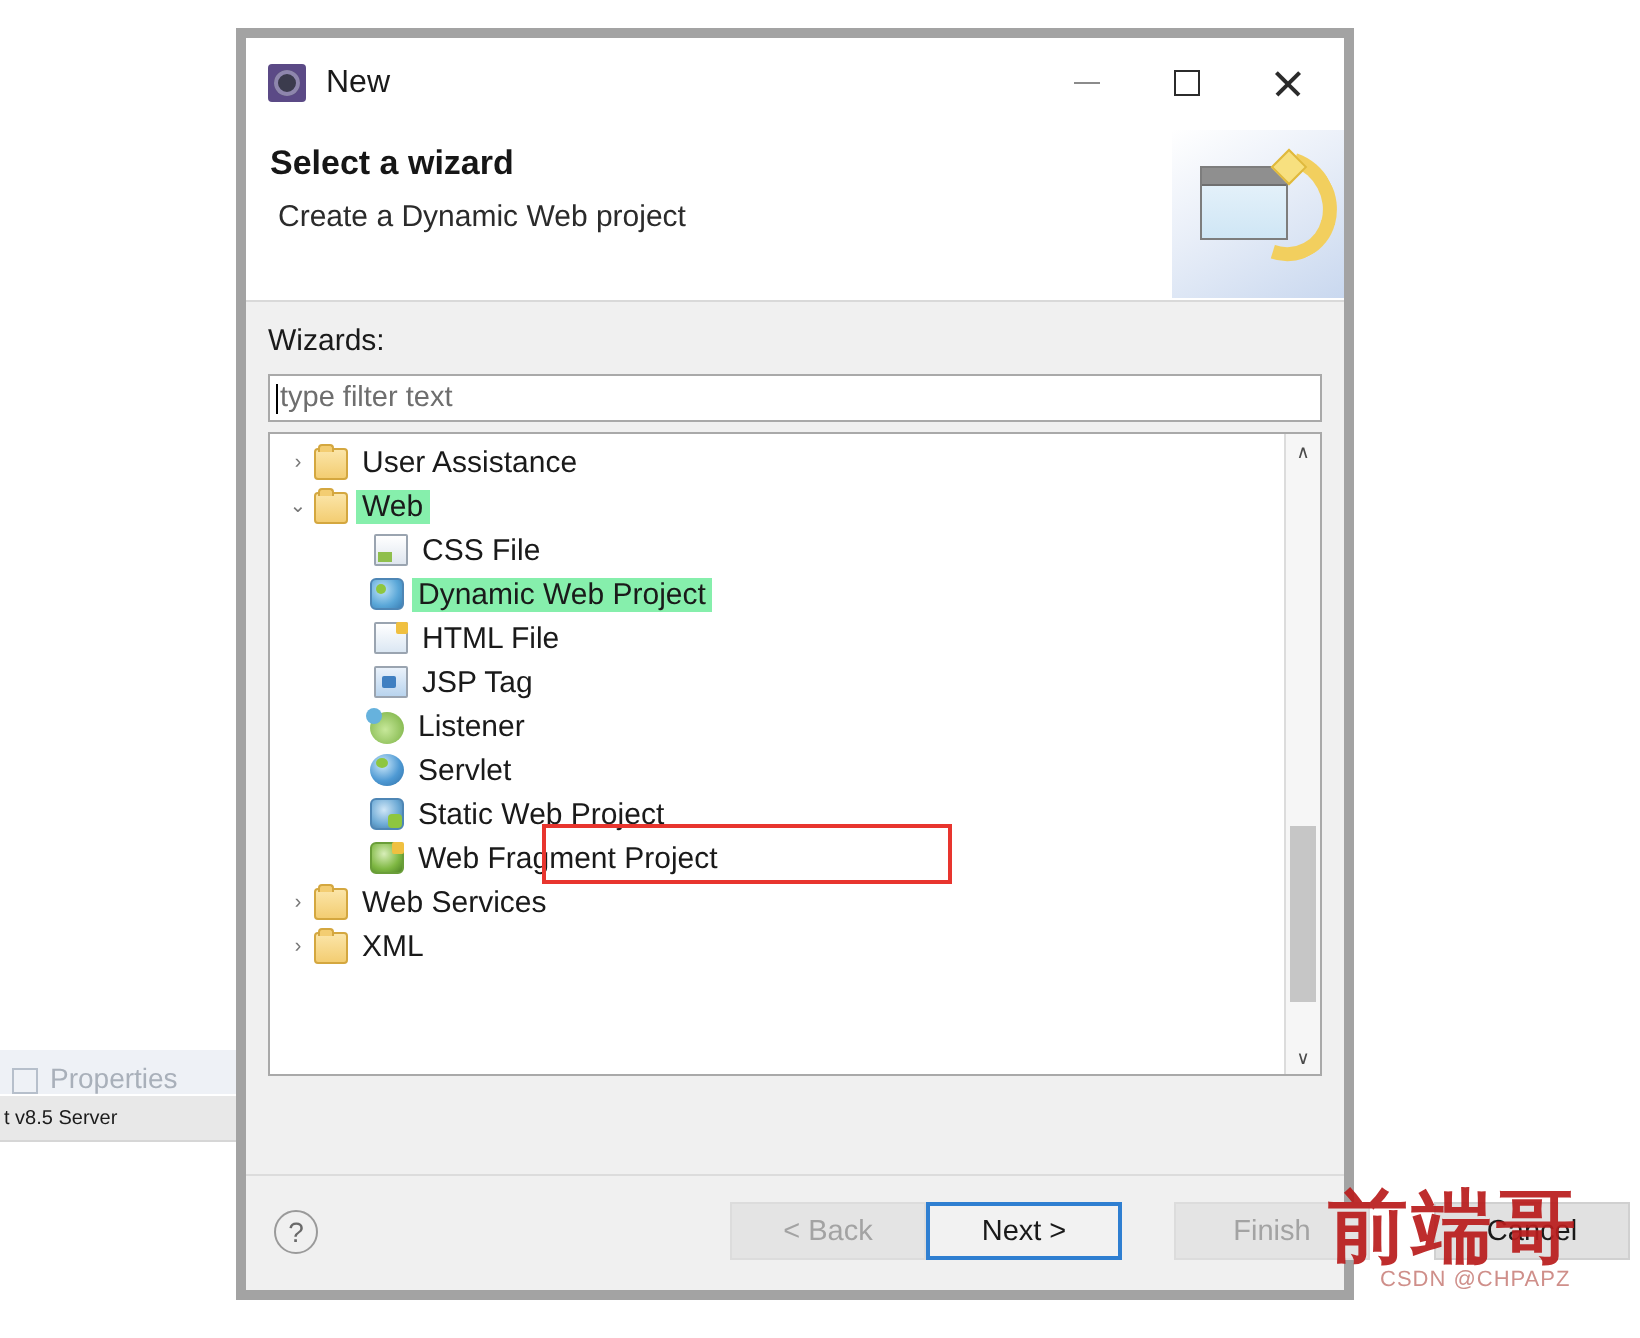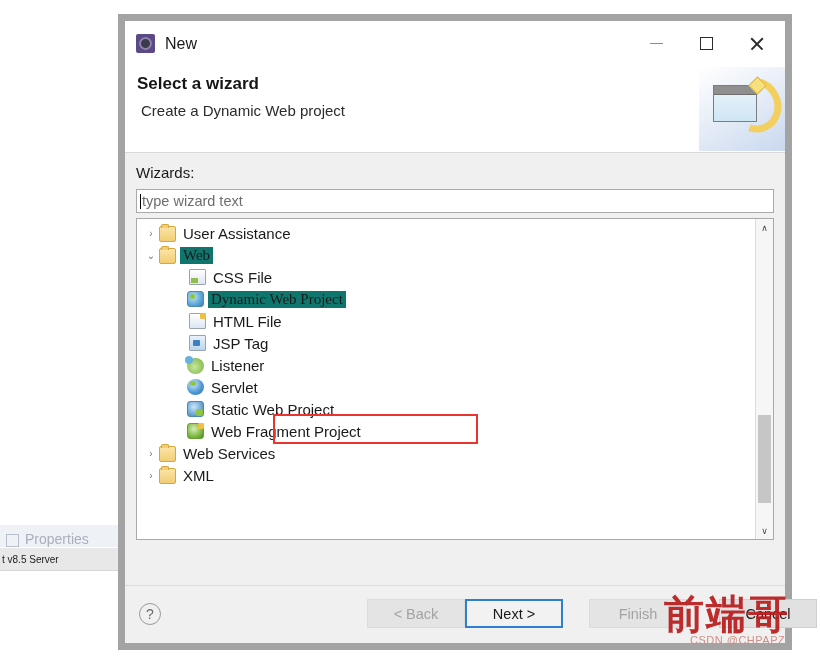--- a/index.html
+++ b/index.html
@@ -69,24 +69,24 @@
     width: 122px;
     height: 1px;
     background: #d6d6d6;
   }
 
   
   #dialog {
     position: absolute;
     left: 118px;
     top: 14px;
-    width: 674px;
+    width: 559px;
     height: 636px;
     background: #f0f0f0;
-    border: 7px solid #a3a3a3;
+    border: 5px solid #a3a3a3;
     box-sizing: border-box;
     display: flex;
     flex-direction: column;
   }
 
   
   #titlebar {
     height: 45px;
     background: #ffffff;
     display: flex;
@@ -298,22 +298,21 @@
     flex: none;
     margin-right: 4px;
     position: relative;
   }
   .tree-row .label {
     font-size: 15px;
     color: #1a1a1a;
     padding: 0 3px;
   }
   .tree-row.selected .label {
-    background: #0f766e;
-    font-family: Liberation Serif, serif;
+    background: #86efac;
   }
 
   
   .ico-folder {
     background: linear-gradient(180deg, #fbe5a8 0%, #f3cd72 100%);
     border: 1px solid #d4a73f;
     border-radius: 2px;
     box-sizing: border-box;
     height: 13px;
     margin-top: 2px;
@@ -572,21 +571,21 @@
       <div id="banner-swoosh"></div>
       <div id="banner-diamond"></div>
     </div>
   </div>
 
   <div id="dlg-body">
     <div id="wizards-label">Wizards:</div>
 
     <div id="filter-input">
       <div id="filter-caret"></div>
-      <div id="filter-placeholder">type wizard text</div>
+      <div id="filter-placeholder">type filter text</div>
     </div>
 
     <div id="tree-wrap">
       <div id="tree">
           <div class="tree-row">
             <span class="indent" style="width: 6px;"></span>
             <span class="twisty">›</span>
             <span class="ico ico-folder"></span>
             <span class="label">User Assistance</span>
           </div>

